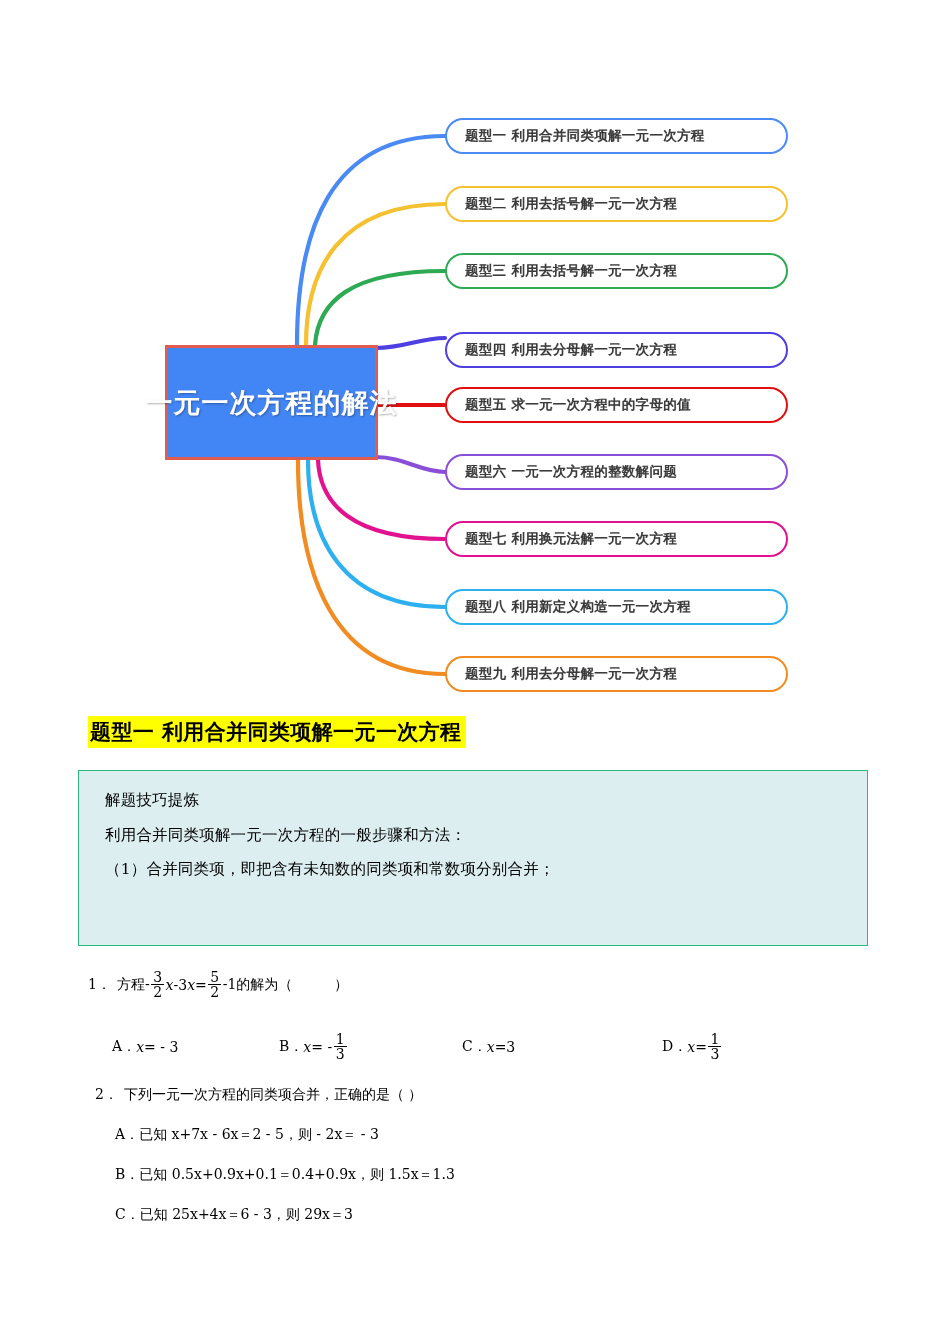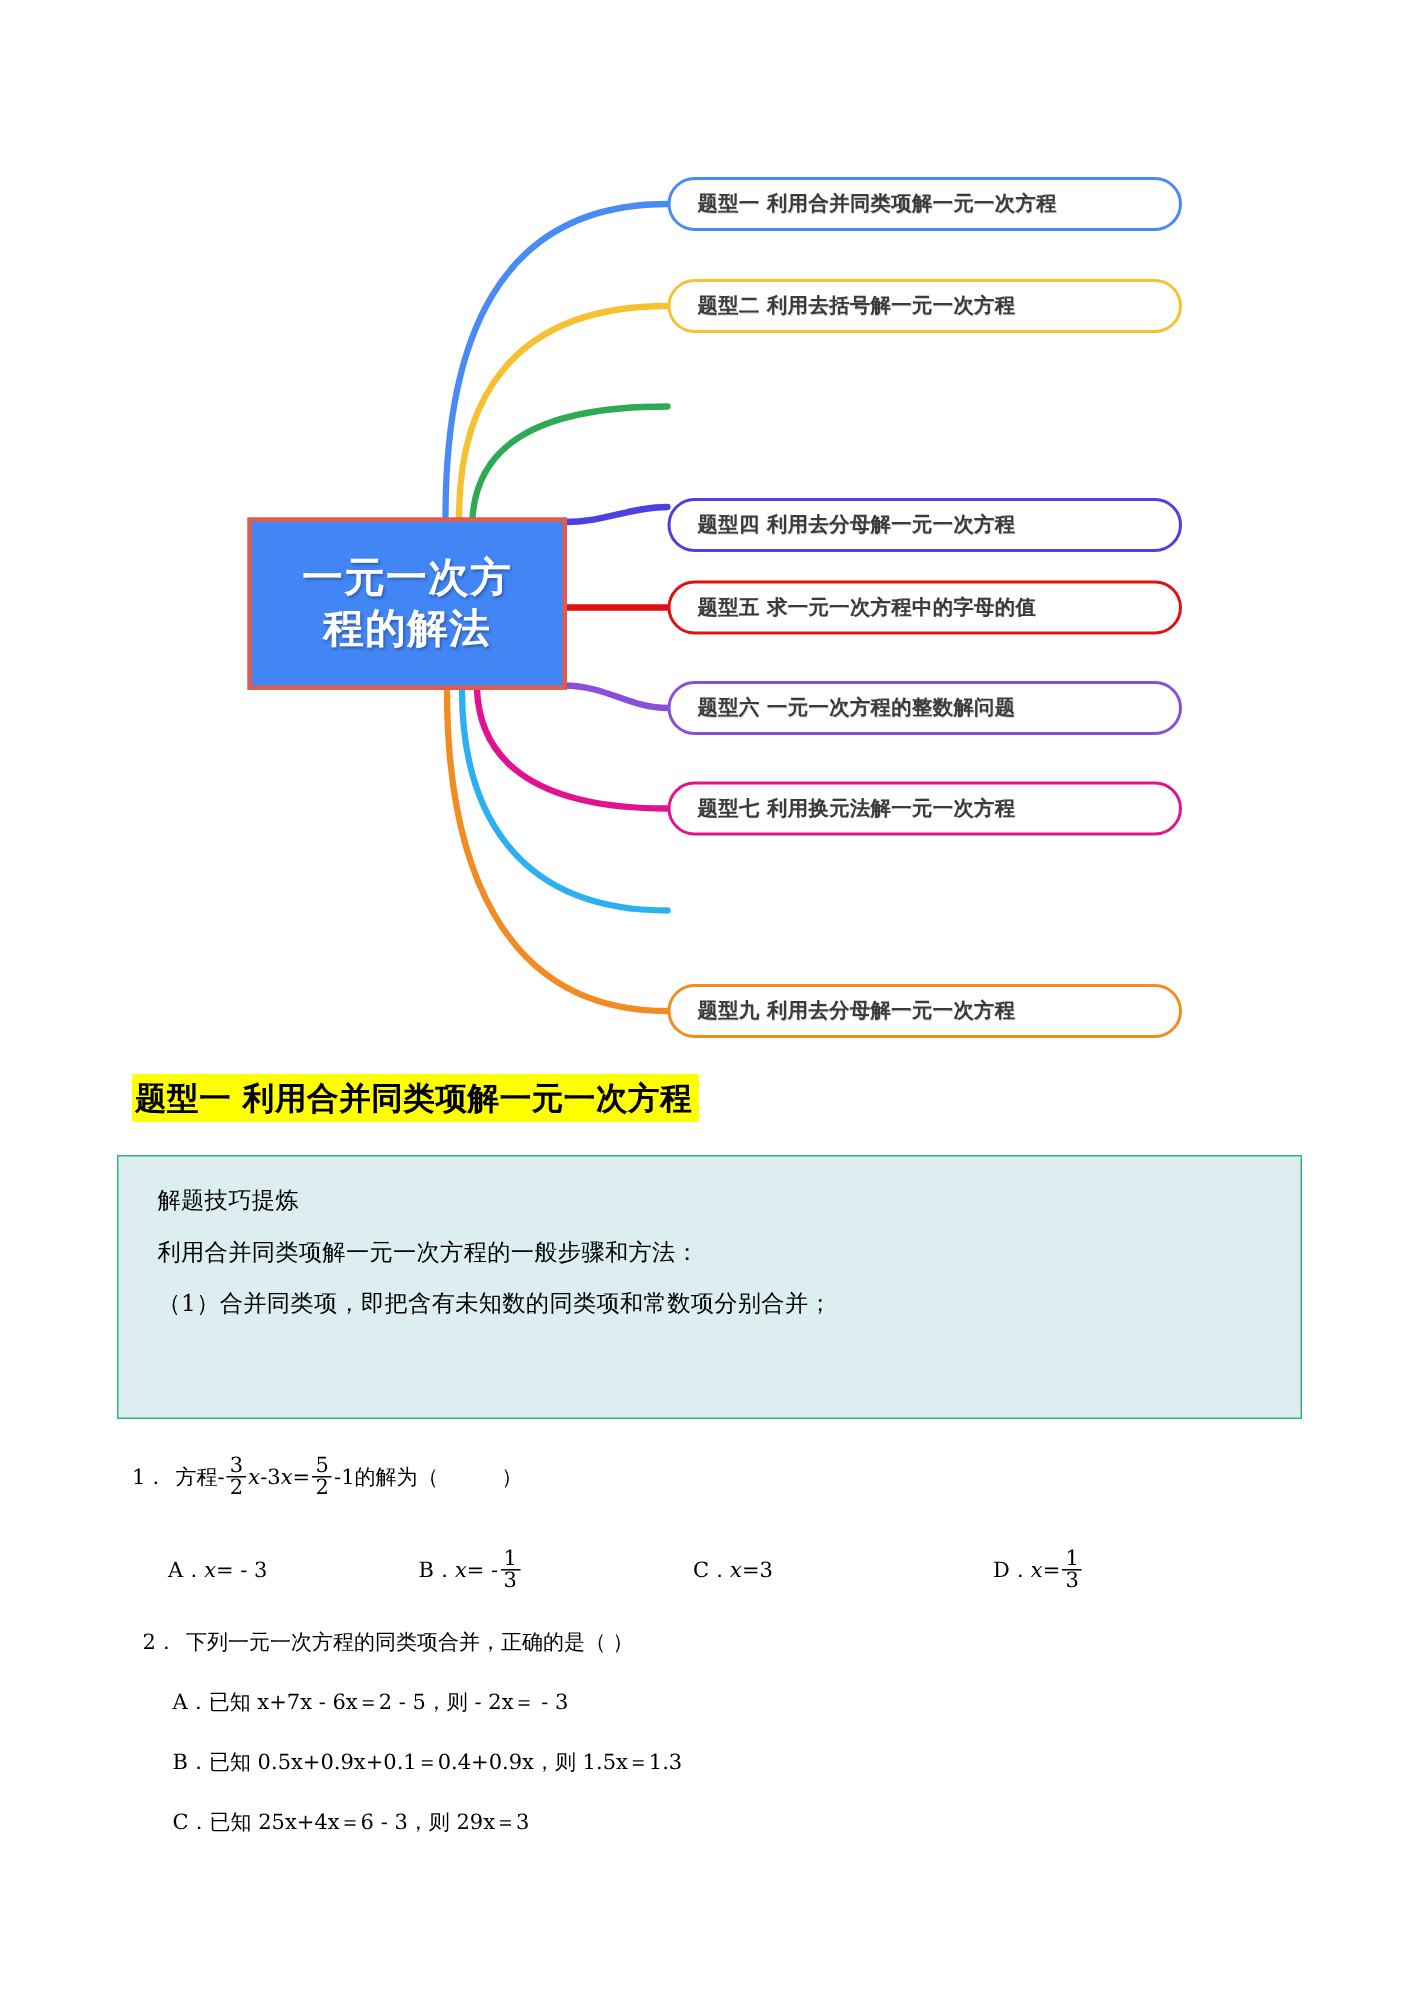--- a/index.html
+++ b/index.html
@@ -56,21 +56,20 @@
   #mm-center {
     position: absolute;
     left: 165px;
     top: 345px;
     width: 213px;
     height: 115px;
     box-sizing: border-box;
     background: #4285f4;
     border: 3px solid #e05c4e;
     display: flex;
-    flex-direction: column;
     align-items: center;
     justify-content: center;
     z-index: 5;
   }
   #mm-center .cl {
     font-family: "DejaVu Sans", "Liberation Sans", sans-serif;
     color: #ffffff;
     font-size: 27px;
     font-weight: bold;
     line-height: 1.24;
@@ -194,31 +193,37 @@
       <path d="M 298 460 C 298 572 332 674 445 674" stroke="#f08c21"></path>
     </g>
   </svg>
 
   <div class="mm-node" style="top:118px; border-color:#4a8af4;">
     <span class="mm-node-label">题型一  利用合并同类项解一元一次方程</span>
   </div>
   <div class="mm-node" style="top:186px; border-color:#f5c131;">
     <span class="mm-node-label">题型二  利用去括号解一元一次方程</span>
   </div>
+  <div class="mm-node" style="top:253px; border-color:#2faa54;">
+    <span class="mm-node-label">题型三  利用去括号解一元一次方程</span>
+  </div>
   <div class="mm-node" style="top:332px; border-color:#4d3fe0;">
     <span class="mm-node-label">题型四  利用去分母解一元一次方程</span>
   </div>
   <div class="mm-node" style="top:387px; border-color:#e01010;text-align:right;">
     <span class="mm-node-label">题型五   求一元一次方程中的字母的值</span>
   </div>
   <div class="mm-node" style="top:454px; border-color:#8a4fd8;">
     <span class="mm-node-label">题型六 一元一次方程的整数解问题</span>
   </div>
   <div class="mm-node" style="top:521px; border-color:#e2118f;">
     <span class="mm-node-label">题型七   利用换元法解一元一次方程</span>
+  </div>
+  <div class="mm-node" style="top:589px; border-color:#2cb0f0;">
+    <span class="mm-node-label">题型八   利用新定义构造一元一次方程</span>
   </div>
   <div class="mm-node" style="top:656px; border-color:#f08c21;">
     <span class="mm-node-label">题型九   利用去分母解一元一次方程</span>
   </div>
 
   <div id="mm-center">
     <div class="cl">一元一次方</div>
     <div class="cl">程的解法</div>
   </div>
 </div>

